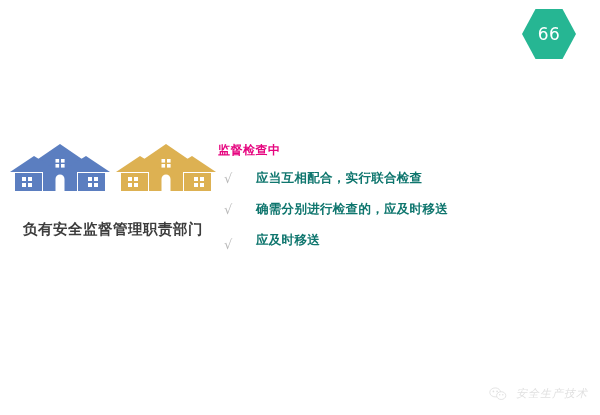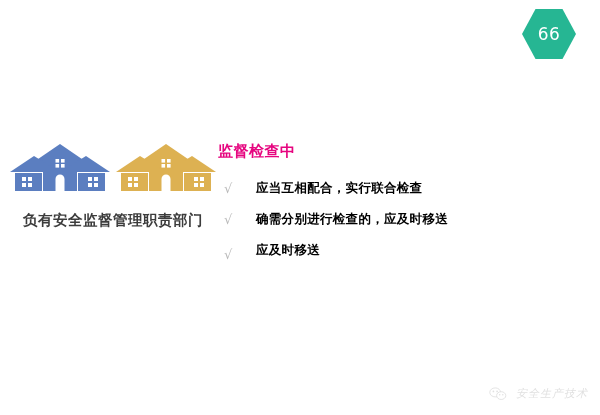--- a/index.html
+++ b/index.html
@@ -62,41 +62,41 @@
     display: flex;
     justify-content: center;
     align-items: flex-end;
     gap: 6px;
     height: 52px;
   }
   .house-svg {
     display: block;
   }
   .left-caption {
-    margin-top: 19px;
+    margin-top: 28px;
     font-size: 14.5px;
     font-weight: bold;
     color: #3c3c3c;
     letter-spacing: 0.5px;
     white-space: nowrap;
   }
 
   
   .right-block {
     position: absolute;
     left: 218px;
     top: 142px;
     width: 372px;
   }
   .section-heading {
     color: #e6057f;
-    font-size: 15px;
+    font-size: 12px;
     font-weight: bold;
     letter-spacing: 0.5px;
-    margin: 0 0 18px 0;
+    margin: 0 0 10px 0;
   }
   .bullet-list {
     margin: 0;
     padding: 0;
     list-style: none;
   }
   .bullet-item {
     display: flex;
     align-items: flex-start;
     margin-bottom: 12px;
@@ -110,21 +110,21 @@
     text-align: left;
     padding-left: 6px;
     font-family: "DejaVu Sans", sans-serif;
   }
   .bullet-item.two-line .bullet-check {
     align-self: center;
     margin-top: 4px;
   }
   .bullet-text {
     flex: 1 1 auto;
-    color: #000000;
+    color: #0f766e;
     font-size: 12.5px;
     font-weight: bold;
     line-height: 19px;
     letter-spacing: 0.3px;
   }
   .bullet-text .line2 {
     display: block;
   }
 
   

